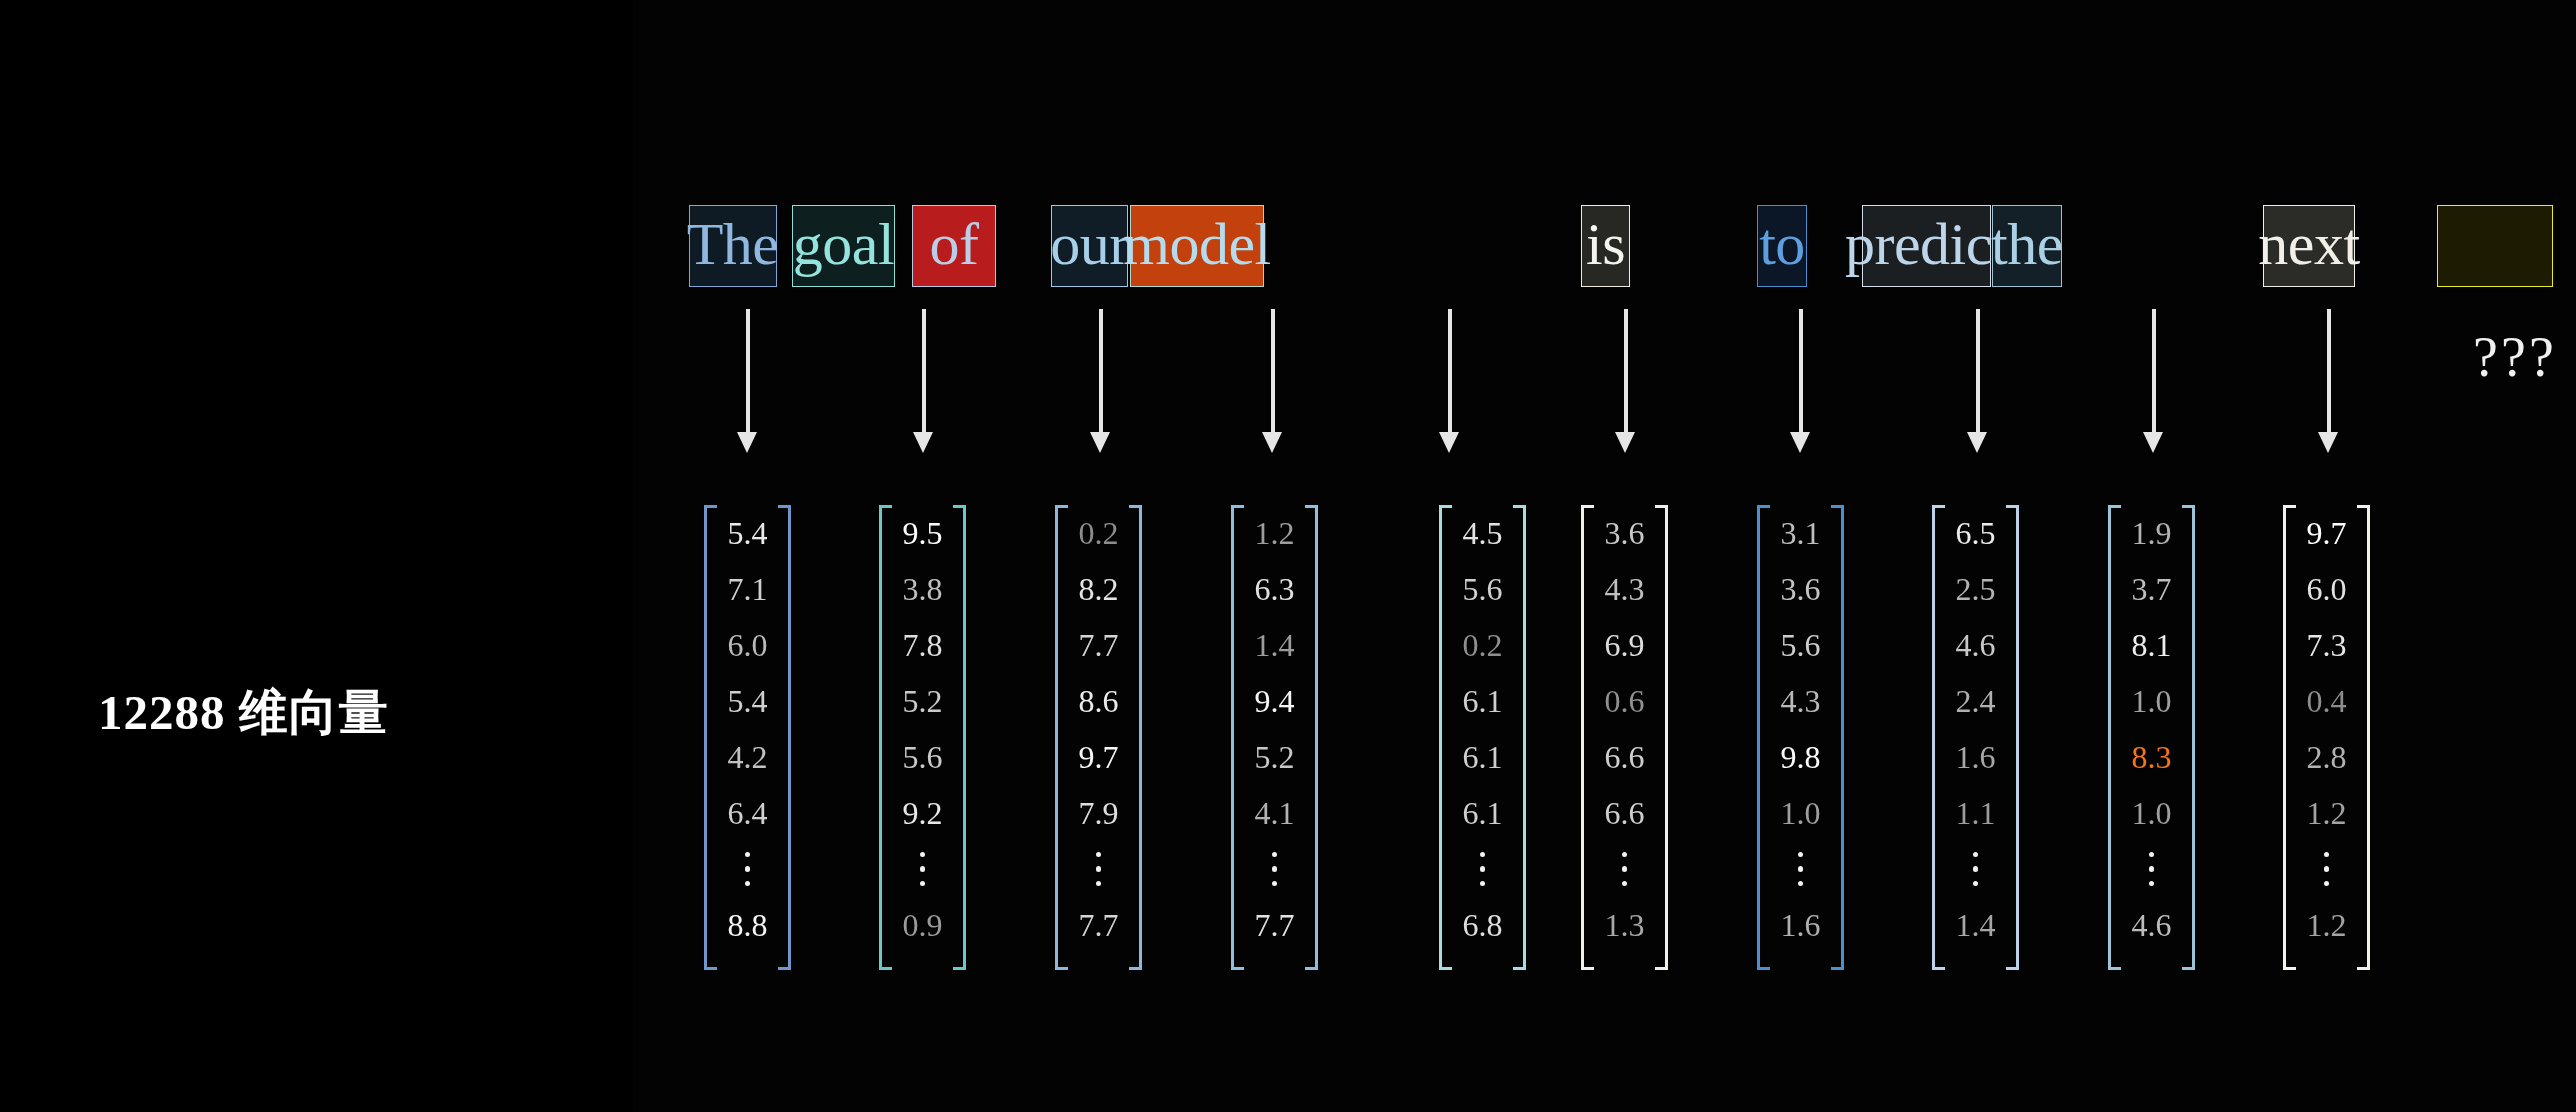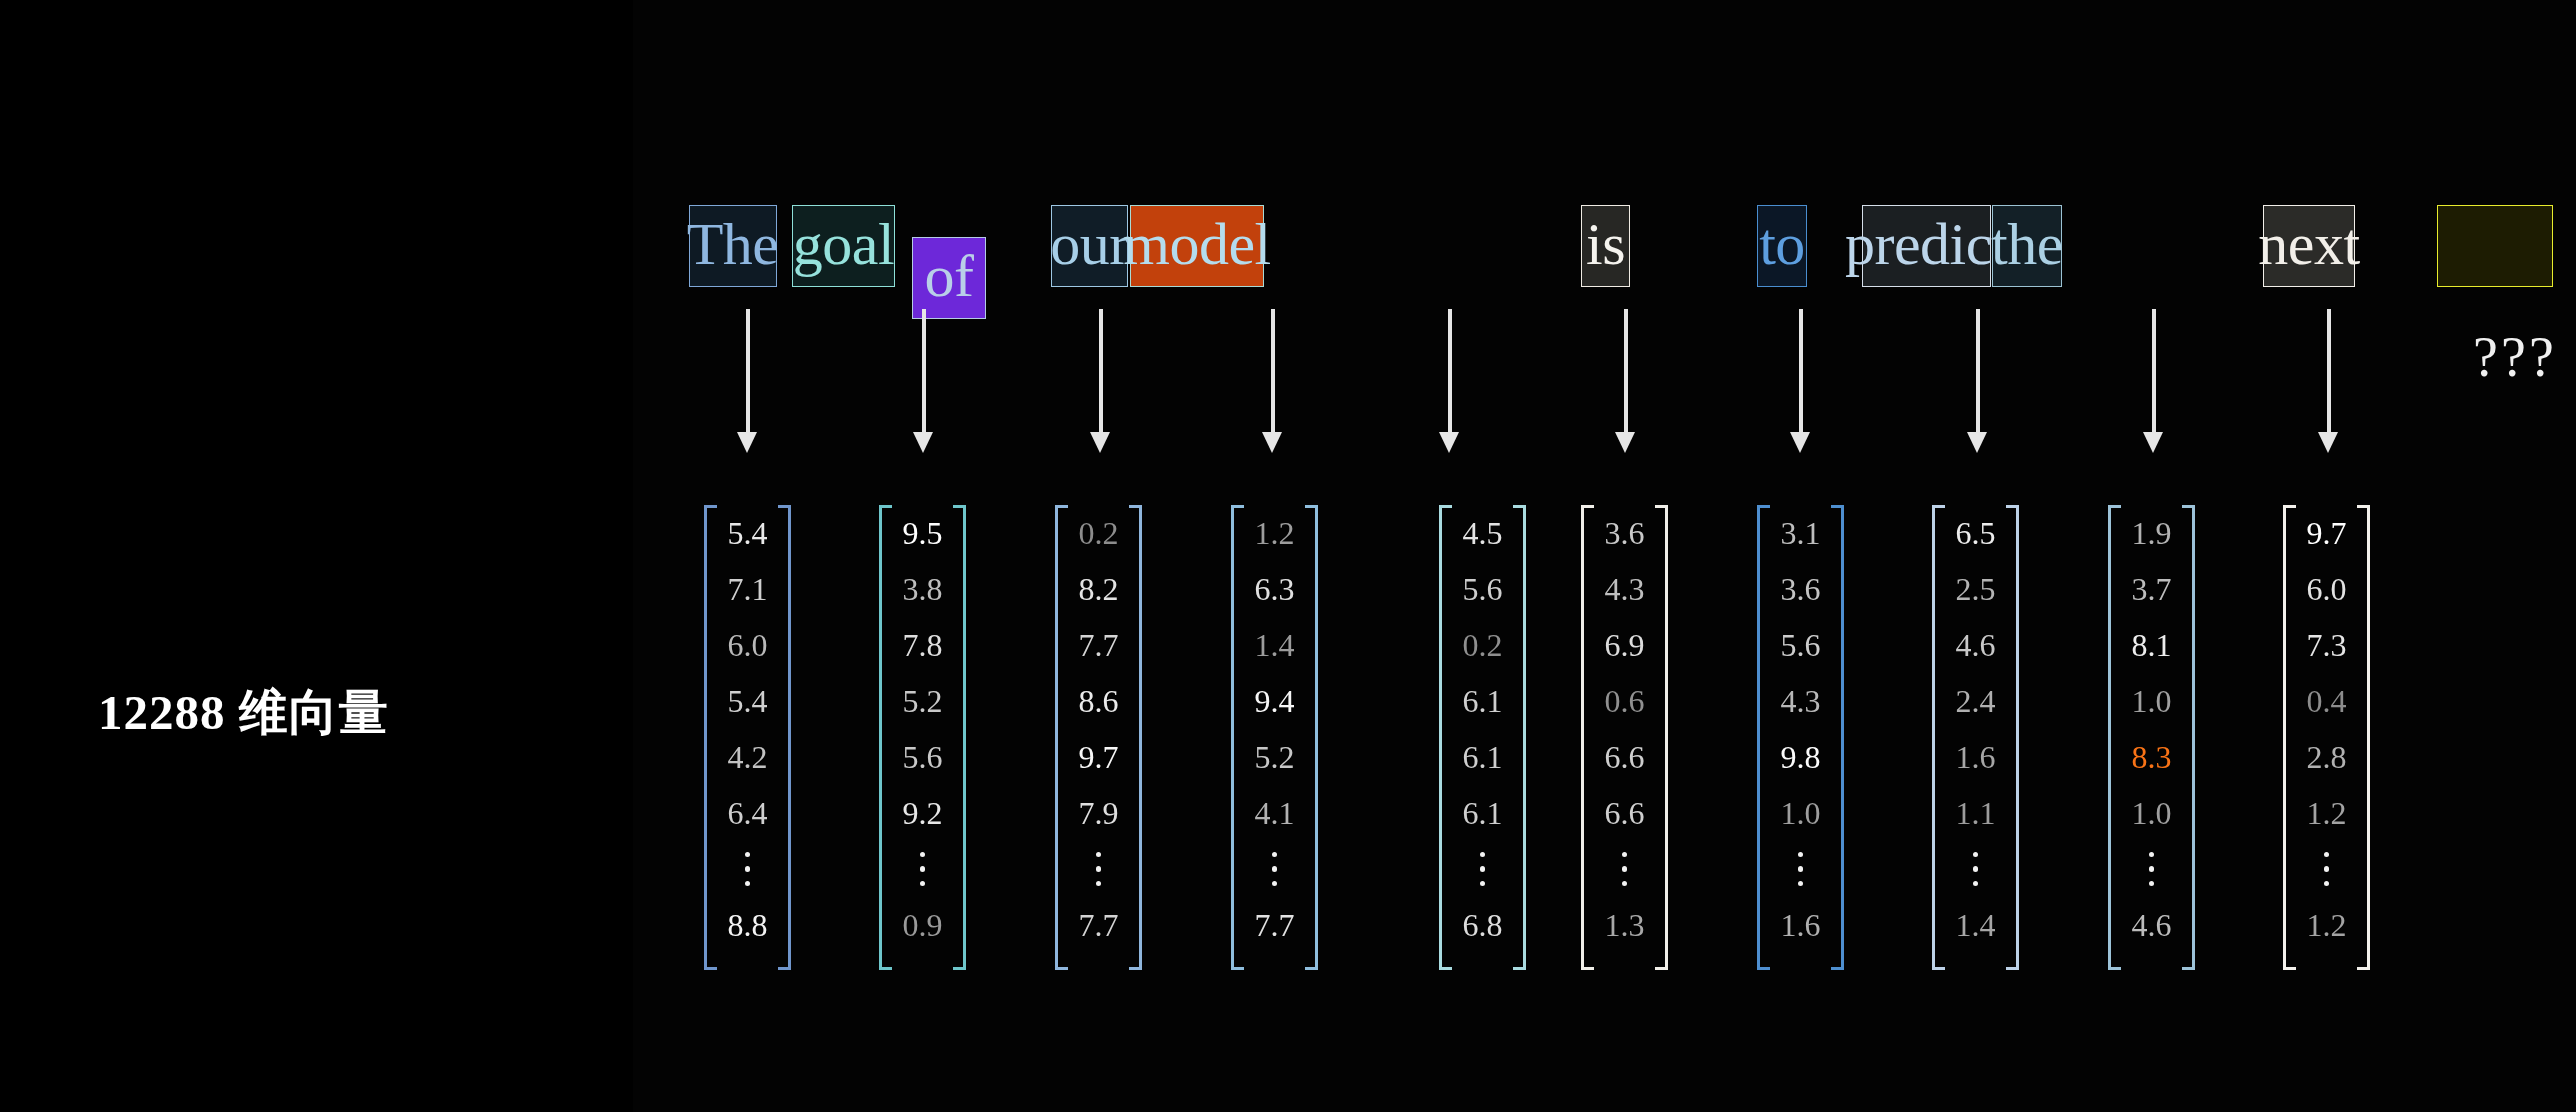--- a/index.html
+++ b/index.html
@@ -90,21 +90,21 @@
 
 <div id="right-panel"></div>
 
 <div id="token-row" style="position: absolute;">
     <div class="token" style="position: absolute; left: 3.6px; width: 88px; border-color: rgb(127, 168, 216); background: rgb(14, 26, 36); color: rgb(143, 183, 224);">
       <span class="tk-text">The</span>
     </div>
     <div class="token" style="position: absolute; left: 107px; width: 103px; border-color: rgb(142, 224, 216); background: rgb(13, 31, 31); color: rgb(150, 226, 220);">
       <span class="tk-text">goal</span>
     </div>
-    <div class="token" style="position: absolute; left: 227px; width: 74px; border-color: rgb(182, 203, 230); background: #6d28d9; color: rgb(185, 207, 232); margin-top: 32px;">
+    <div class="token" style="position: absolute; left: 227px; width: 84px; border-color: rgb(182, 203, 230); background: #b91c1c; color: rgb(185, 207, 232);">
       <span class="tk-text">of</span>
     </div>
     <div class="token" style="position: absolute; left: 366px; width: 77px; border-color: rgb(158, 200, 228); background: rgb(16, 29, 39); color: rgb(167, 207, 232);">
       <span class="tk-text">our</span>
     </div>
     <div class="token" style="position: absolute; left: 445px; width: 134px; border-color: rgb(168, 219, 214); background: #c2410c; color: rgb(180, 220, 237);">
       <span class="tk-text">model</span>
     </div>
     <div class="token" style="position: absolute; left: 896px; width: 49px; border-color: rgb(240, 236, 228); background: rgb(39, 39, 36); color: rgb(245, 243, 238);">
       <span class="tk-text">is</span>

